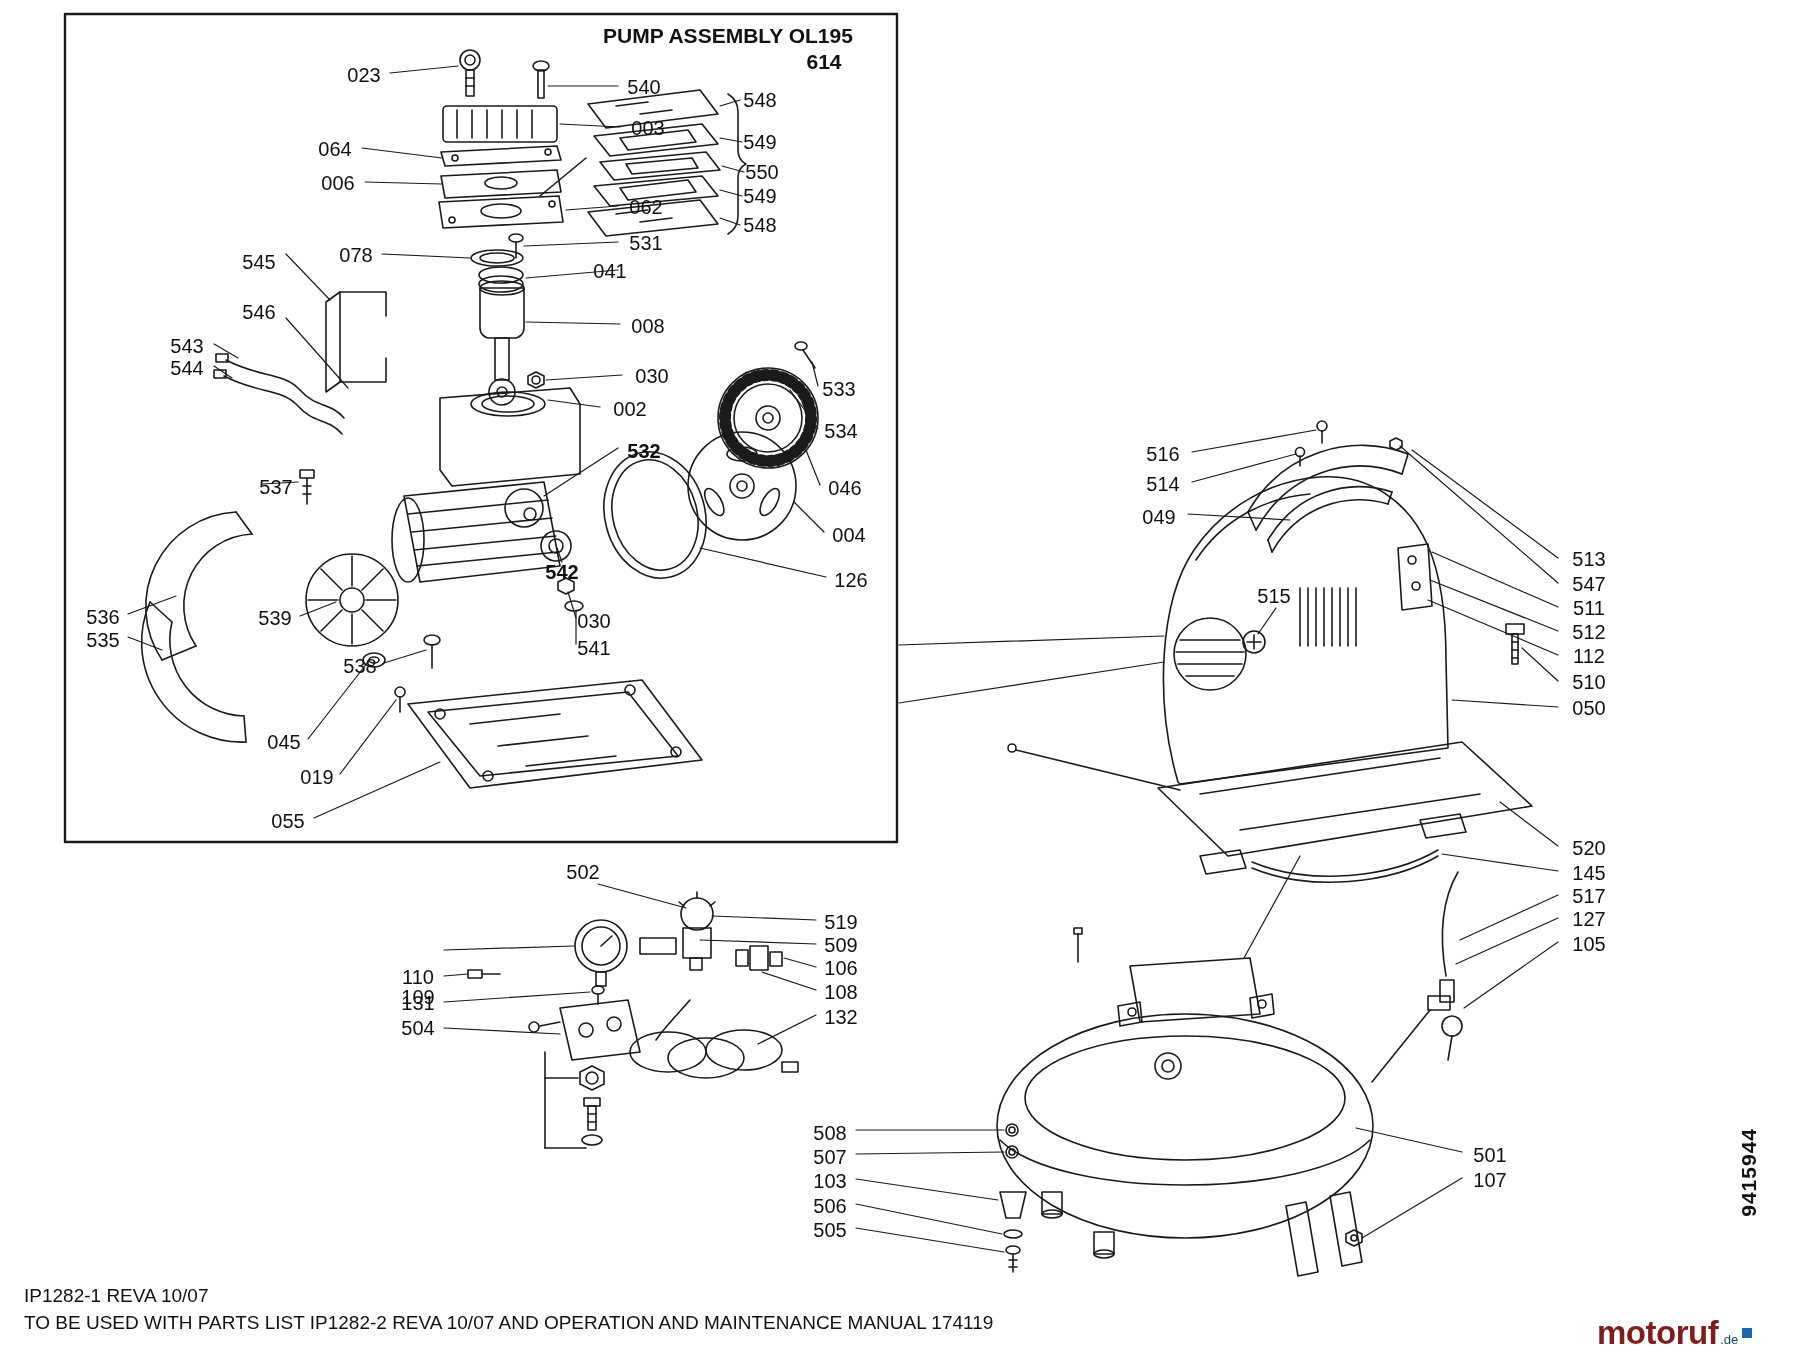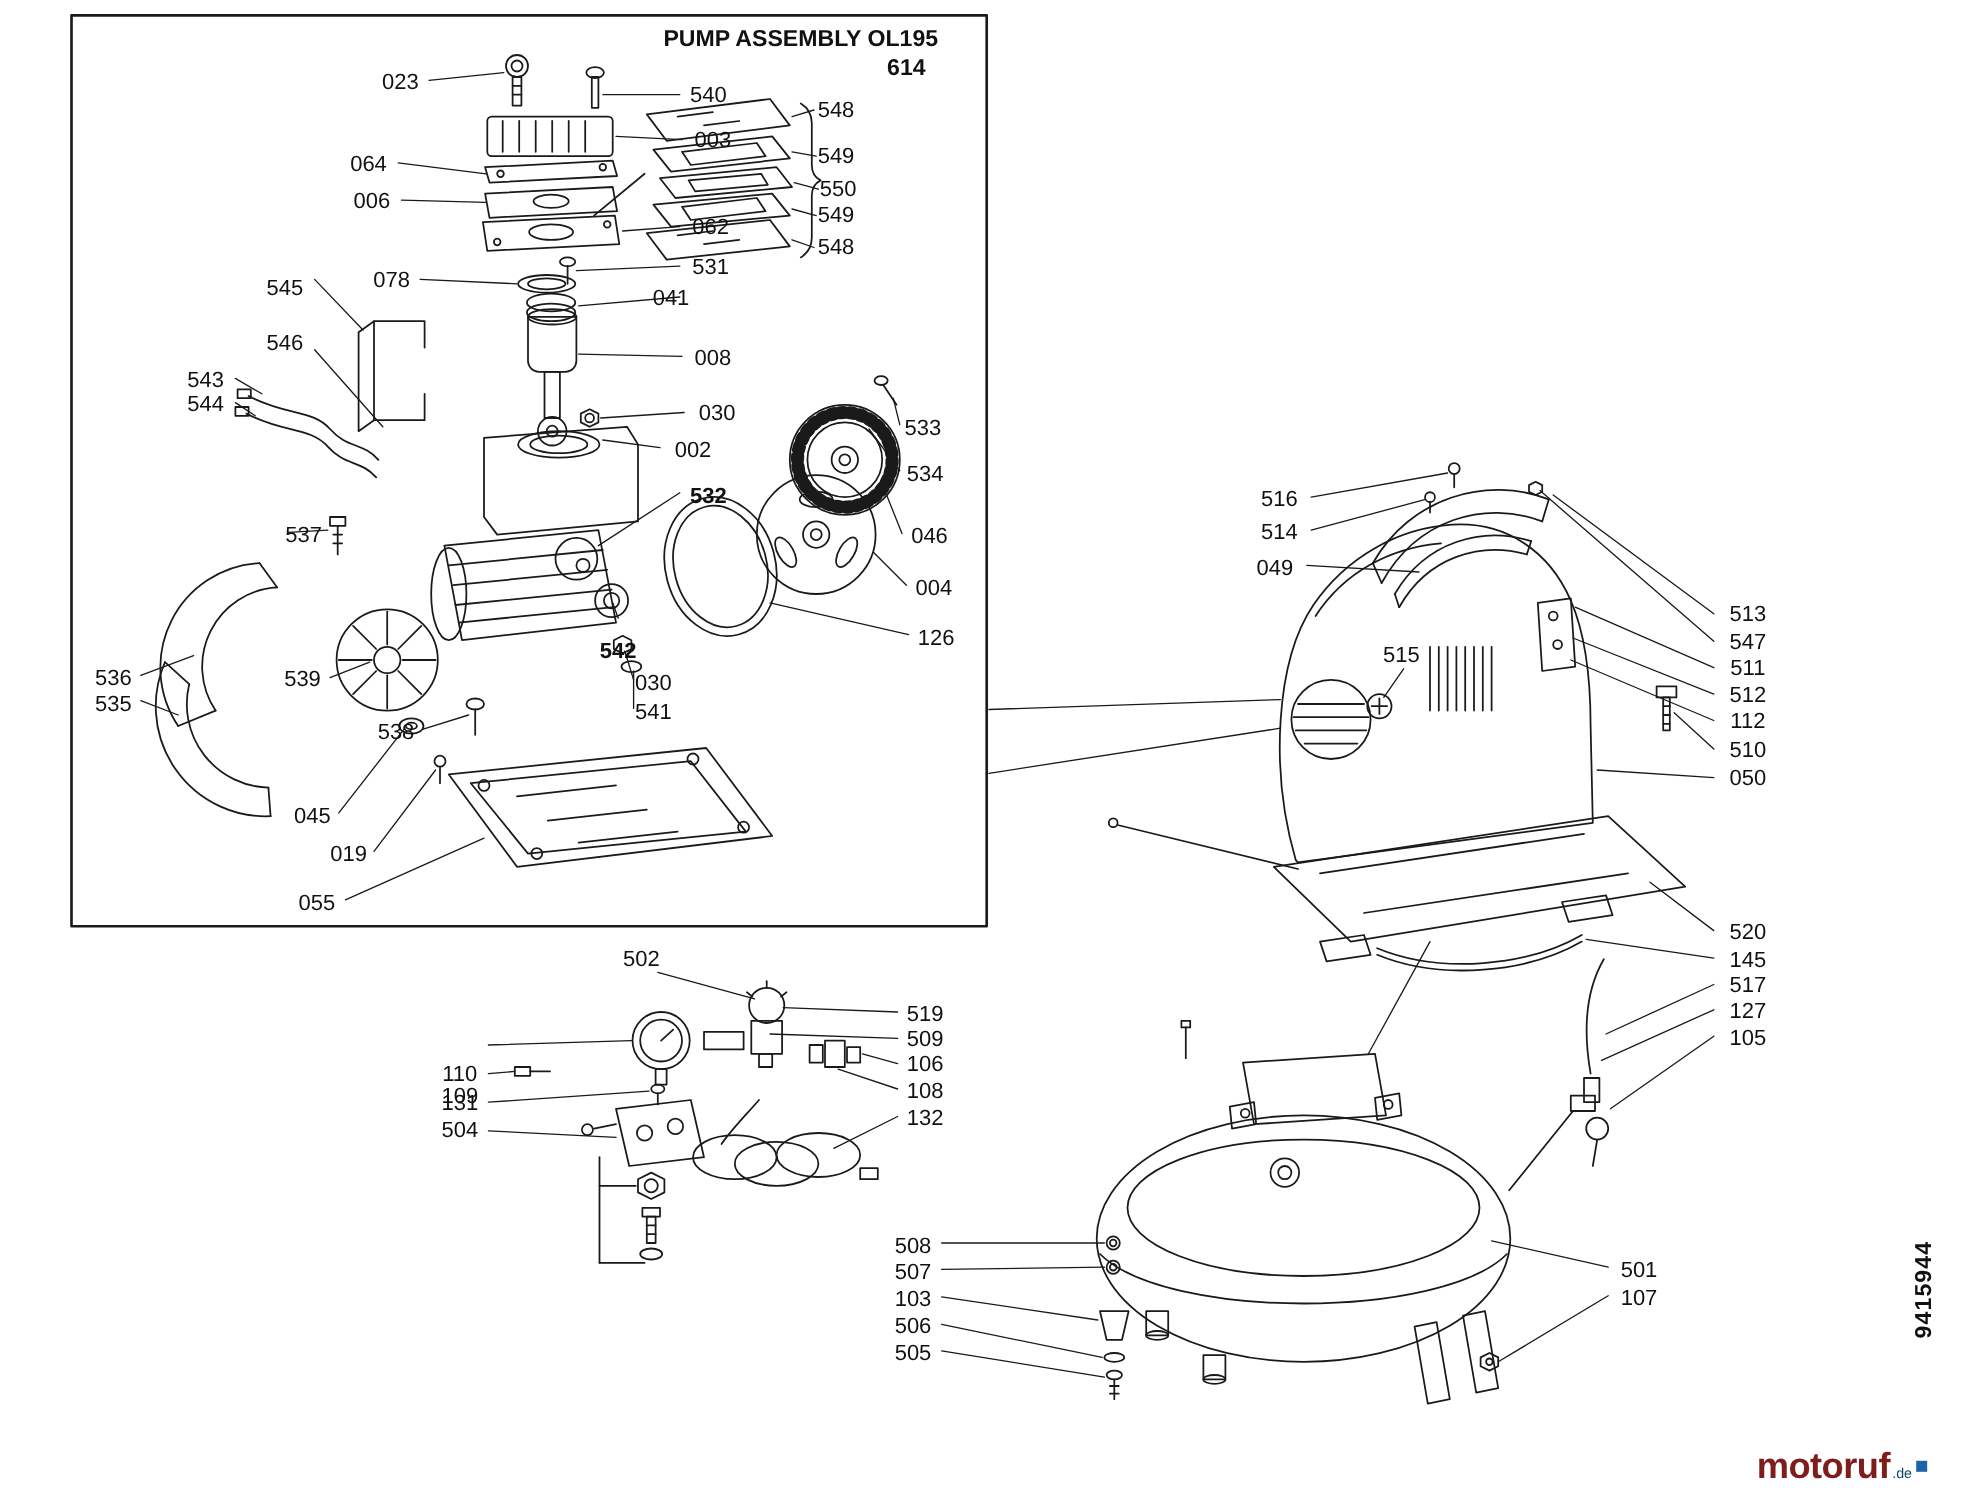--- a/index.html
+++ b/index.html
@@ -460,21 +460,21 @@
       <div class="part-label" style="left: 760px; top: 100px;">548</div>
       <div class="part-label" style="left: 760px; top: 142px;">549</div>
       <div class="part-label" style="left: 762px; top: 172px;">550</div>
       <div class="part-label" style="left: 760px; top: 196px;">549</div>
       <div class="part-label" style="left: 760px; top: 225px;">548</div>
       <div class="part-label" style="left: 839px; top: 389px;">533</div>
       <div class="part-label" style="left: 841px; top: 431px;">534</div>
       <div class="part-label" style="left: 845px; top: 488px;">046</div>
       <div class="part-label" style="left: 849px; top: 535px;">004</div>
       <div class="part-label" style="left: 851px; top: 580px;">126</div>
-      <div class="part-label bold" style="left: 562px; top: 592px; text-align: center;">542</div>
+      <div class="part-label bold" style="left: 562px; top: 572px; text-align: center;">542</div>
       <div class="part-label" style="left: 594px; top: 621px;">030</div>
       <div class="part-label" style="left: 594px; top: 648px;">541</div>
       <div class="part-label" style="left: 103px; top: 617px;">536</div>
       <div class="part-label" style="left: 103px; top: 640px;">535</div>
       <div class="part-label" style="left: 275px; top: 618px;">539</div>
       <div class="part-label" style="left: 360px; top: 666px;">538</div>
       <div class="part-label" style="left: 284px; top: 742px;">045</div>
       <div class="part-label" style="left: 317px; top: 777px;">019</div>
       <div class="part-label" style="left: 288px; top: 821px;">055</div>
       <div class="part-label" style="left: 583px; top: 872px;">502</div>
@@ -505,20 +505,24 @@
       <div class="part-label" style="left: 1589px; top: 944px;">105</div>
       <div class="part-label" style="left: 830px; top: 1133px;">508</div>
       <div class="part-label" style="left: 830px; top: 1157px;">507</div>
       <div class="part-label" style="left: 830px; top: 1181px;">103</div>
       <div class="part-label" style="left: 830px; top: 1206px;">506</div>
       <div class="part-label" style="left: 830px; top: 1230px;">505</div>
       <div class="part-label" style="left: 1490px; top: 1155px;">501</div>
       <div class="part-label" style="left: 1490px; top: 1180px;">107</div>
     </div>
 
+  <div class="footer">
+    <div>IP1282-1 REVA 10/07</div>
+    <div>TO BE USED WITH PARTS LIST IP1282-2 REVA 10/07 AND OPERATION AND MAINTENANCE MANUAL 174119</div>
+  </div>
 
   <div class="watermark">
     <span class="wm-brand" style="color: #7f1d1d;">motoruf</span>
     <span class="wm-domain">.de</span>
     <span class="wm-mark" style="background: rgb(28, 99, 168);"></span>
   </div>
 
   <div class="serial">9415944</div>
 </div>
 

